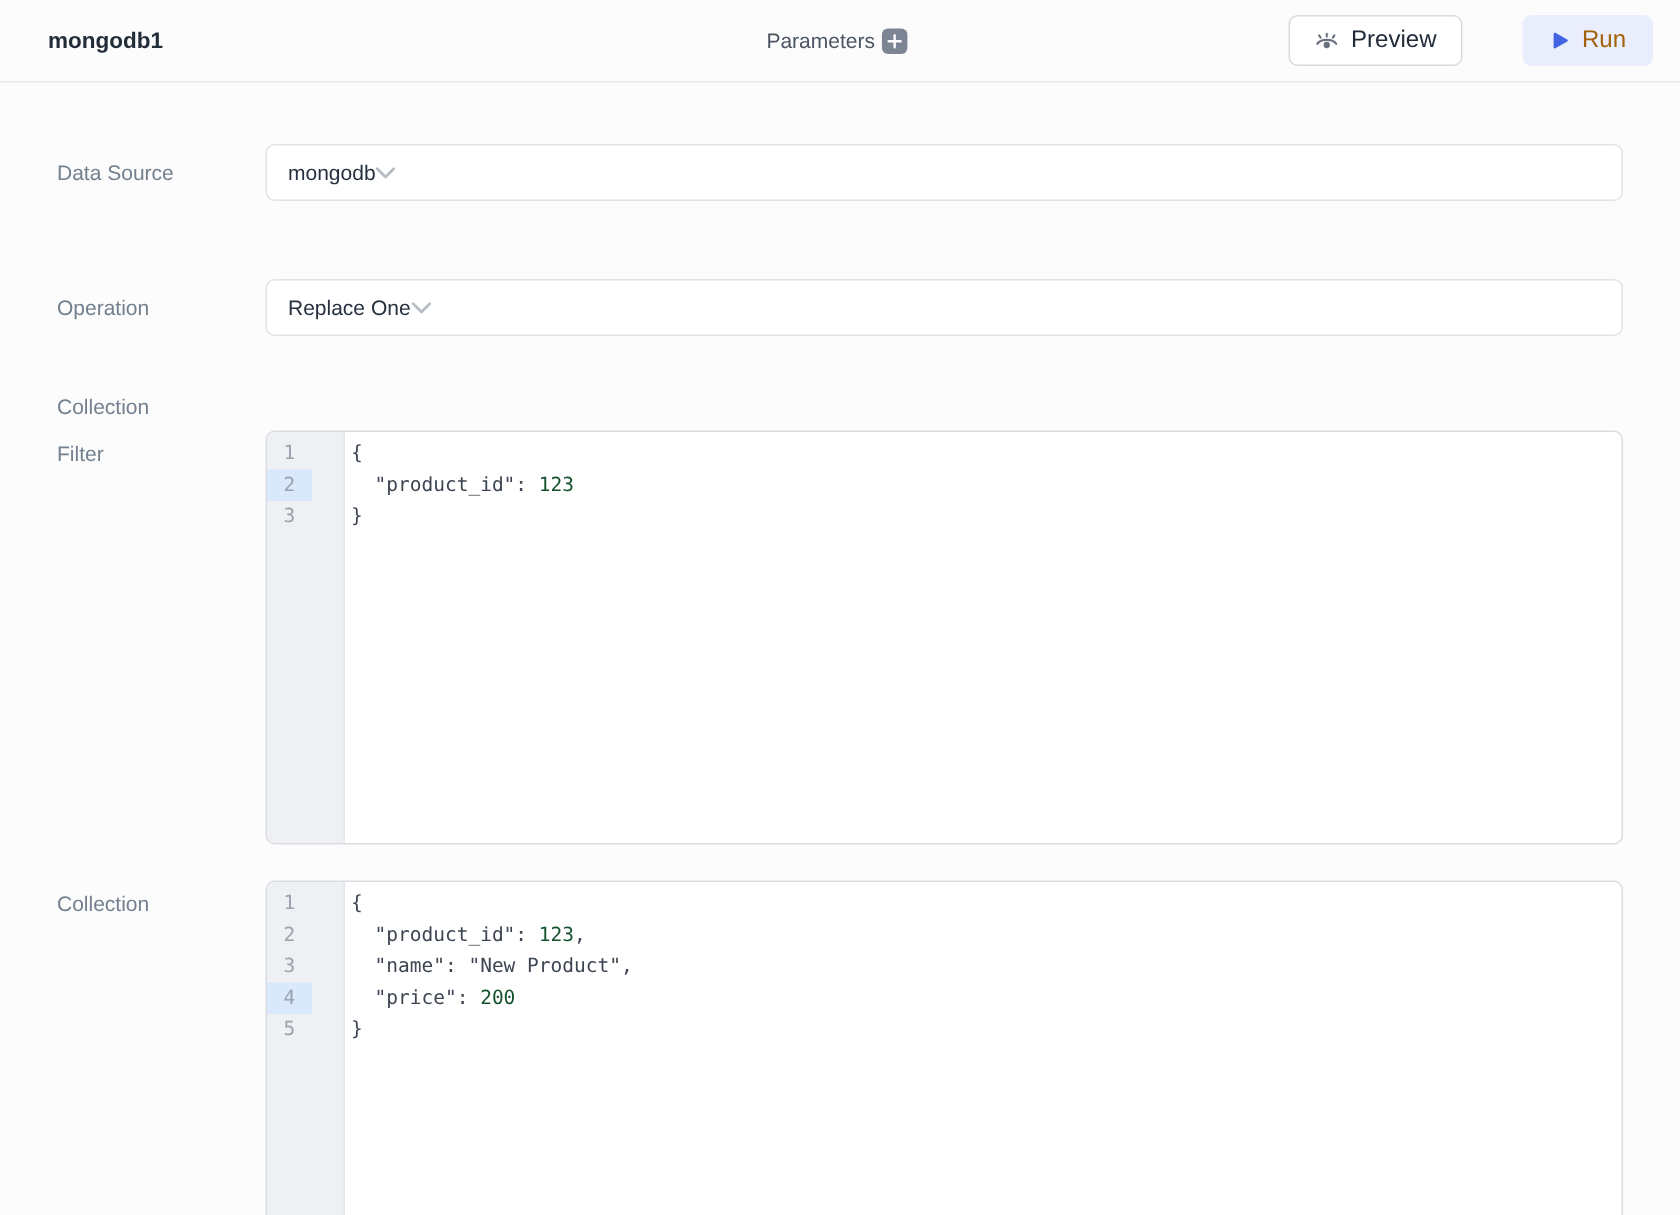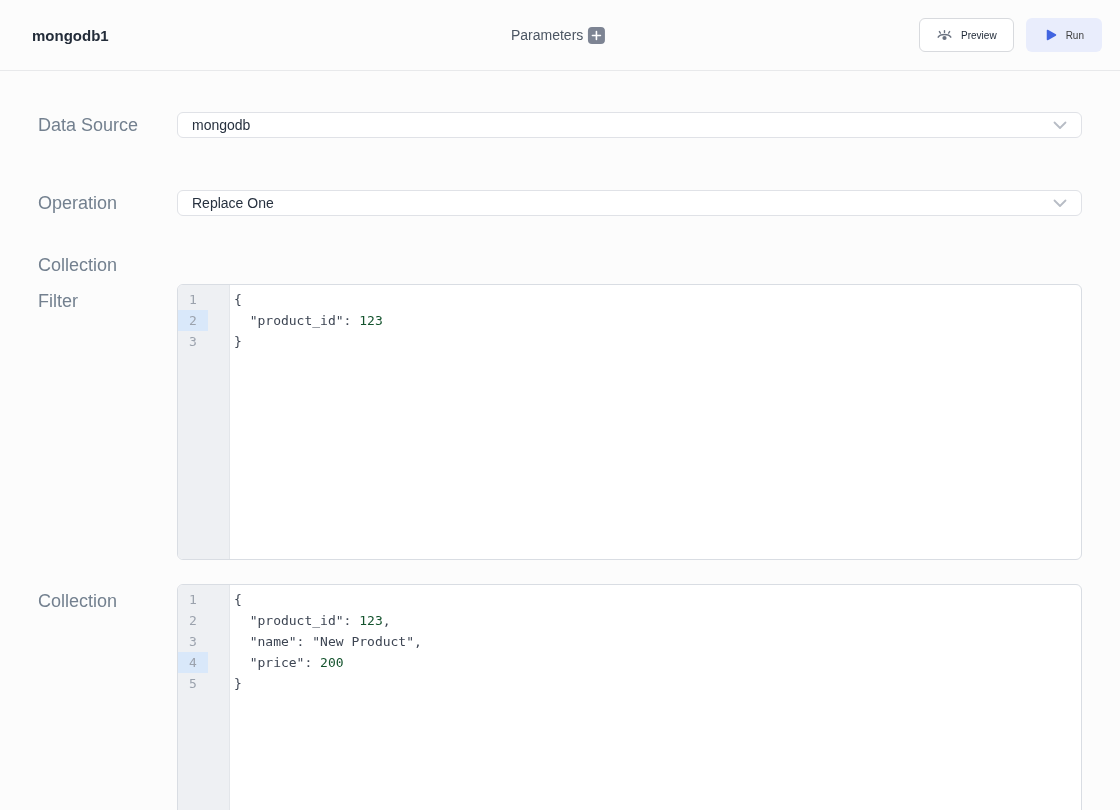--- a/index.html
+++ b/index.html
@@ -5,57 +5,57 @@
   * { margin:0; padding:0; box-sizing:border-box; }
   html,body { width:1120px; height:810px; }
   body {
     background:#fcfcfc;
     font-family:"Liberation Sans", sans-serif;
     overflow:hidden;
     color:#27313f;
   }
   
   .topbar {
-    height:71px;
+    height:55px;
     display:flex;
     align-items:center;
     padding:0 18px 0 32px;
     border-bottom:1px solid #e8e9eb;
     background:#fcfcfc;
     position:relative;
   }
   .query-title { font-size:15px; font-weight:700; color:#232c39; }
   .params-group {
     position:absolute; left:50%; transform:translateX(-52%);
     display:flex; align-items:center; gap:5px;
   }
   .params-label { font-size:14px; font-weight:500; color:#4c5663; }
   .plus-btn {
     width:17px; height:17px; border:none; border-radius:4px;
     background:#7d8493; display:flex; align-items:center; justify-content:center;
     cursor:pointer; padding:0;
   }
   .actions { margin-left:auto; display:flex; align-items:center; gap:12px; }
   .btn { display:flex; align-items:center; gap:8px; height:34px; border-radius:6px;
-         font-size:10px; font-weight:500; cursor:pointer; font-family:inherit; }
+         font-size:16px; font-weight:500; cursor:pointer; font-family:inherit; }
   .btn-preview { background:#ffffff; border:1px solid #d8dade; color:#212b39; padding:0 16px; }
-  .btn-run { background:#e9edfc; border:none; color:#404040; padding:0 18px; }
+  .btn-run { background:#e9edfc; border:none; color:#a16207; padding:0 18px;margin-left:28px; }
   
   .content { padding:41px 38px 0 38px; }
   .row { display:grid; grid-template-columns:139px 1fr; align-items:center; }
   .row.editor-row { align-items:start; }
   .row-operation { margin-top:52px; }
   .row-collection { margin-top:39px; }
   .row-filter { margin-top:8px; }
   .row-replacement { margin-top:24px; }
-  .field-label { font-size:18px; color:#73808f; }
+  .field-label { font-size:14px; color:#73808f; }
   .editor-row .field-label { padding-top:7px; }
   .select, .text-input {
-    height:26px; background:#ffffff; border:1px solid #e0e2e7; border-radius:6px;
-    display:flex; align-items:center; justify-content:space-between;
+    height:38px; background:#ffffff; border:1px solid #e0e2e7; border-radius:6px;
+    display:flex; align-items:center; 
     padding:0 14px; cursor:pointer;
   }
   .select-value { font-size:14px; color:#27313f; }
   .text-input { padding:0 10px; cursor:text; }
   .mono-value { font-family:"DejaVu Sans Mono", monospace; font-size:13px; color:#2d6bbf; }
   .chevron { display:flex; align-items:center; }
   
   .editor {
     border:1px solid #d9dde3; border-radius:6px; background:#ffffff;
     display:flex; overflow:hidden; height:276px;

